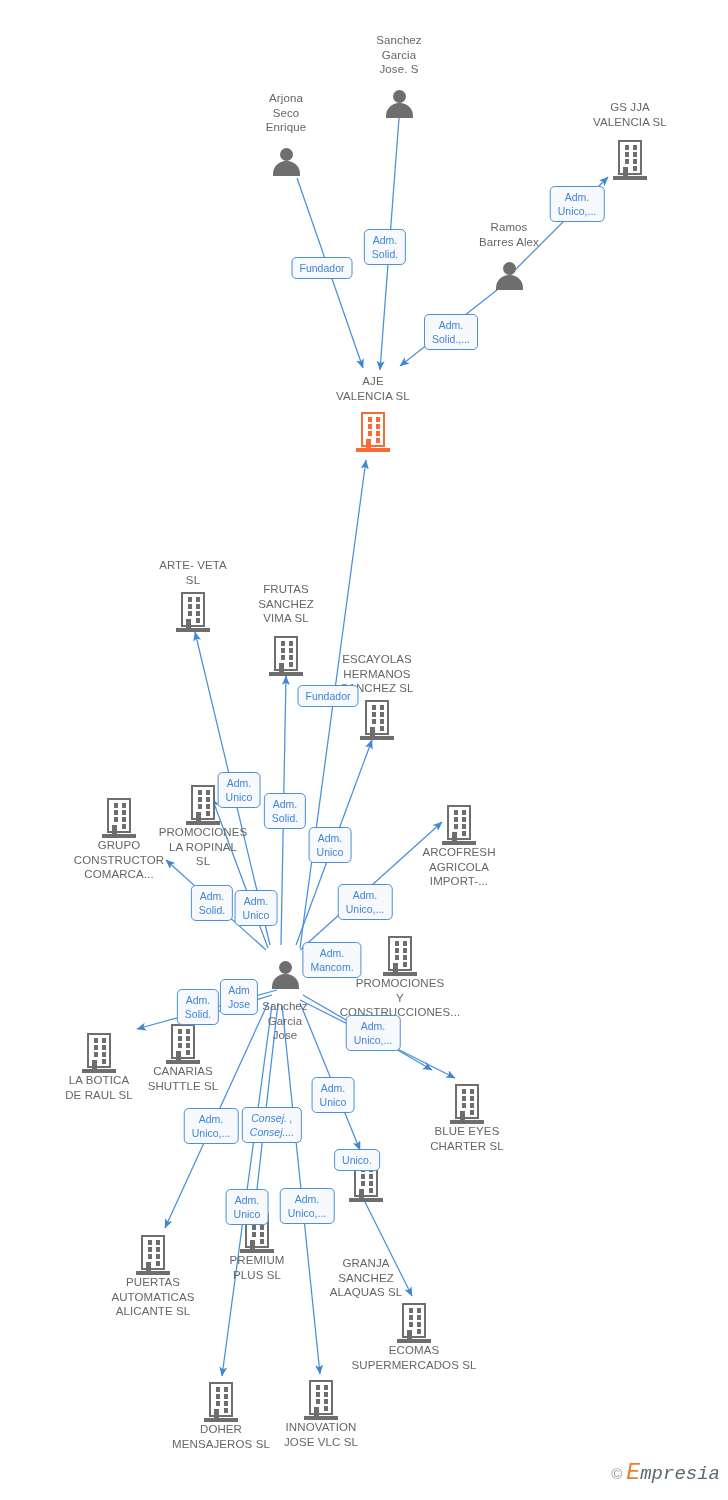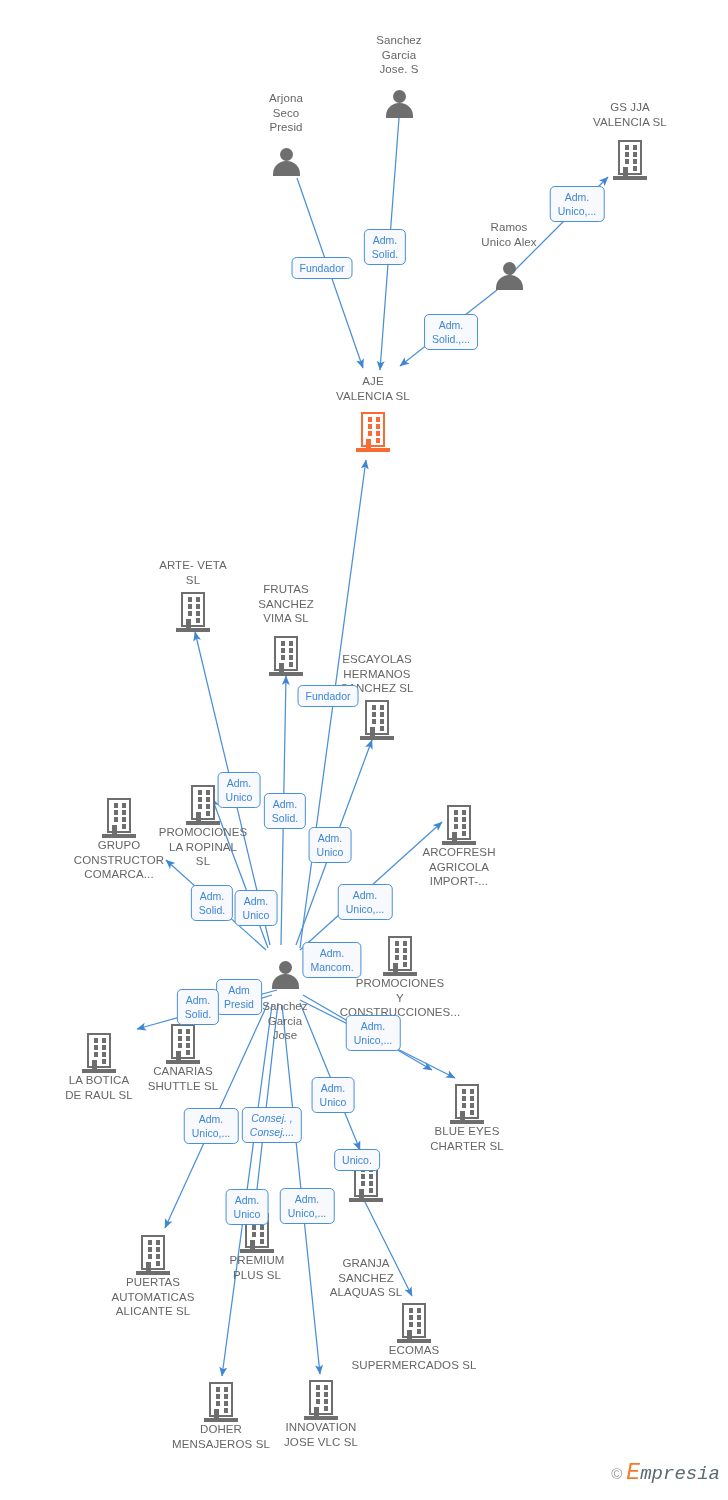--- a/index.html
+++ b/index.html
@@ -102,21 +102,21 @@
       </div>
       <div class="node" style="left: 286px; top: 146px;">
         <div class="per">
           <div class="head"></div>
           <div class="torso"></div>
         </div>
       </div>
       <div class="node person" style="left: 286px; top: 91px;">
         <div class="label">Arjona
 Seco
-Presid</div>
+Enrique</div>
       </div>
       <div class="node" style="left: 630px; top: 140px;">
         <div class="bld">
           <div class="body"></div>
           <div class="base"></div>
           <div class="win" style="left: 11.5px; top: 5px;"></div>
           <div class="win" style="left: 11.5px; top: 12px;"></div>
           <div class="win" style="left: 11.5px; top: 19px;"></div>
           <div class="win" style="left: 19.5px; top: 5px;"></div>
           <div class="win" style="left: 19.5px; top: 12px;"></div>
@@ -130,21 +130,21 @@
 VALENCIA  SL</div>
       </div>
       <div class="node" style="left: 509px; top: 260px;">
         <div class="per">
           <div class="head"></div>
           <div class="torso"></div>
         </div>
       </div>
       <div class="node person" style="left: 509px; top: 220px;">
         <div class="label">Ramos
-Unico Alex</div>
+Barres Alex</div>
       </div>
       <div class="node" style="left: 373px; top: 412px;">
         <div class="bld orange">
           <div class="body"></div>
           <div class="base"></div>
           <div class="win" style="left: 11.5px; top: 5px;"></div>
           <div class="win" style="left: 11.5px; top: 12px;"></div>
           <div class="win" style="left: 11.5px; top: 19px;"></div>
           <div class="win" style="left: 19.5px; top: 5px;"></div>
           <div class="win" style="left: 19.5px; top: 12px;"></div>
@@ -484,21 +484,21 @@
 Solid.</div>
       <div class="elabel" style="left: 256px; top: 908px;">Adm.
 Unico</div>
       <div class="elabel" style="left: 365px; top: 902px;">Adm.
 Unico,...</div>
       <div class="elabel" style="left: 332px; top: 960px;">Adm.
 Mancom.</div>
       <div class="elabel" style="left: 373px; top: 1033px;">Adm.
 Unico,...</div>
       <div class="elabel" style="left: 239px; top: 997px;">Adm
-Presid</div>
+Jose</div>
       <div class="elabel" style="left: 198px; top: 1007px;">Adm.
 Solid.</div>
       <div class="elabel" style="left: 211px; top: 1126px;">Adm.
 Unico,...</div>
       <div class="elabel" style="left: 272px; top: 1125px; font-style: italic;">Consej. ,
 Consej....</div>
       <div class="elabel" style="left: 333px; top: 1095px;">Adm.
 Unico</div>
       <div class="elabel" style="left: 357px; top: 1160px;">Unico.</div>
       <div class="elabel" style="left: 247px; top: 1207px;">Adm.

